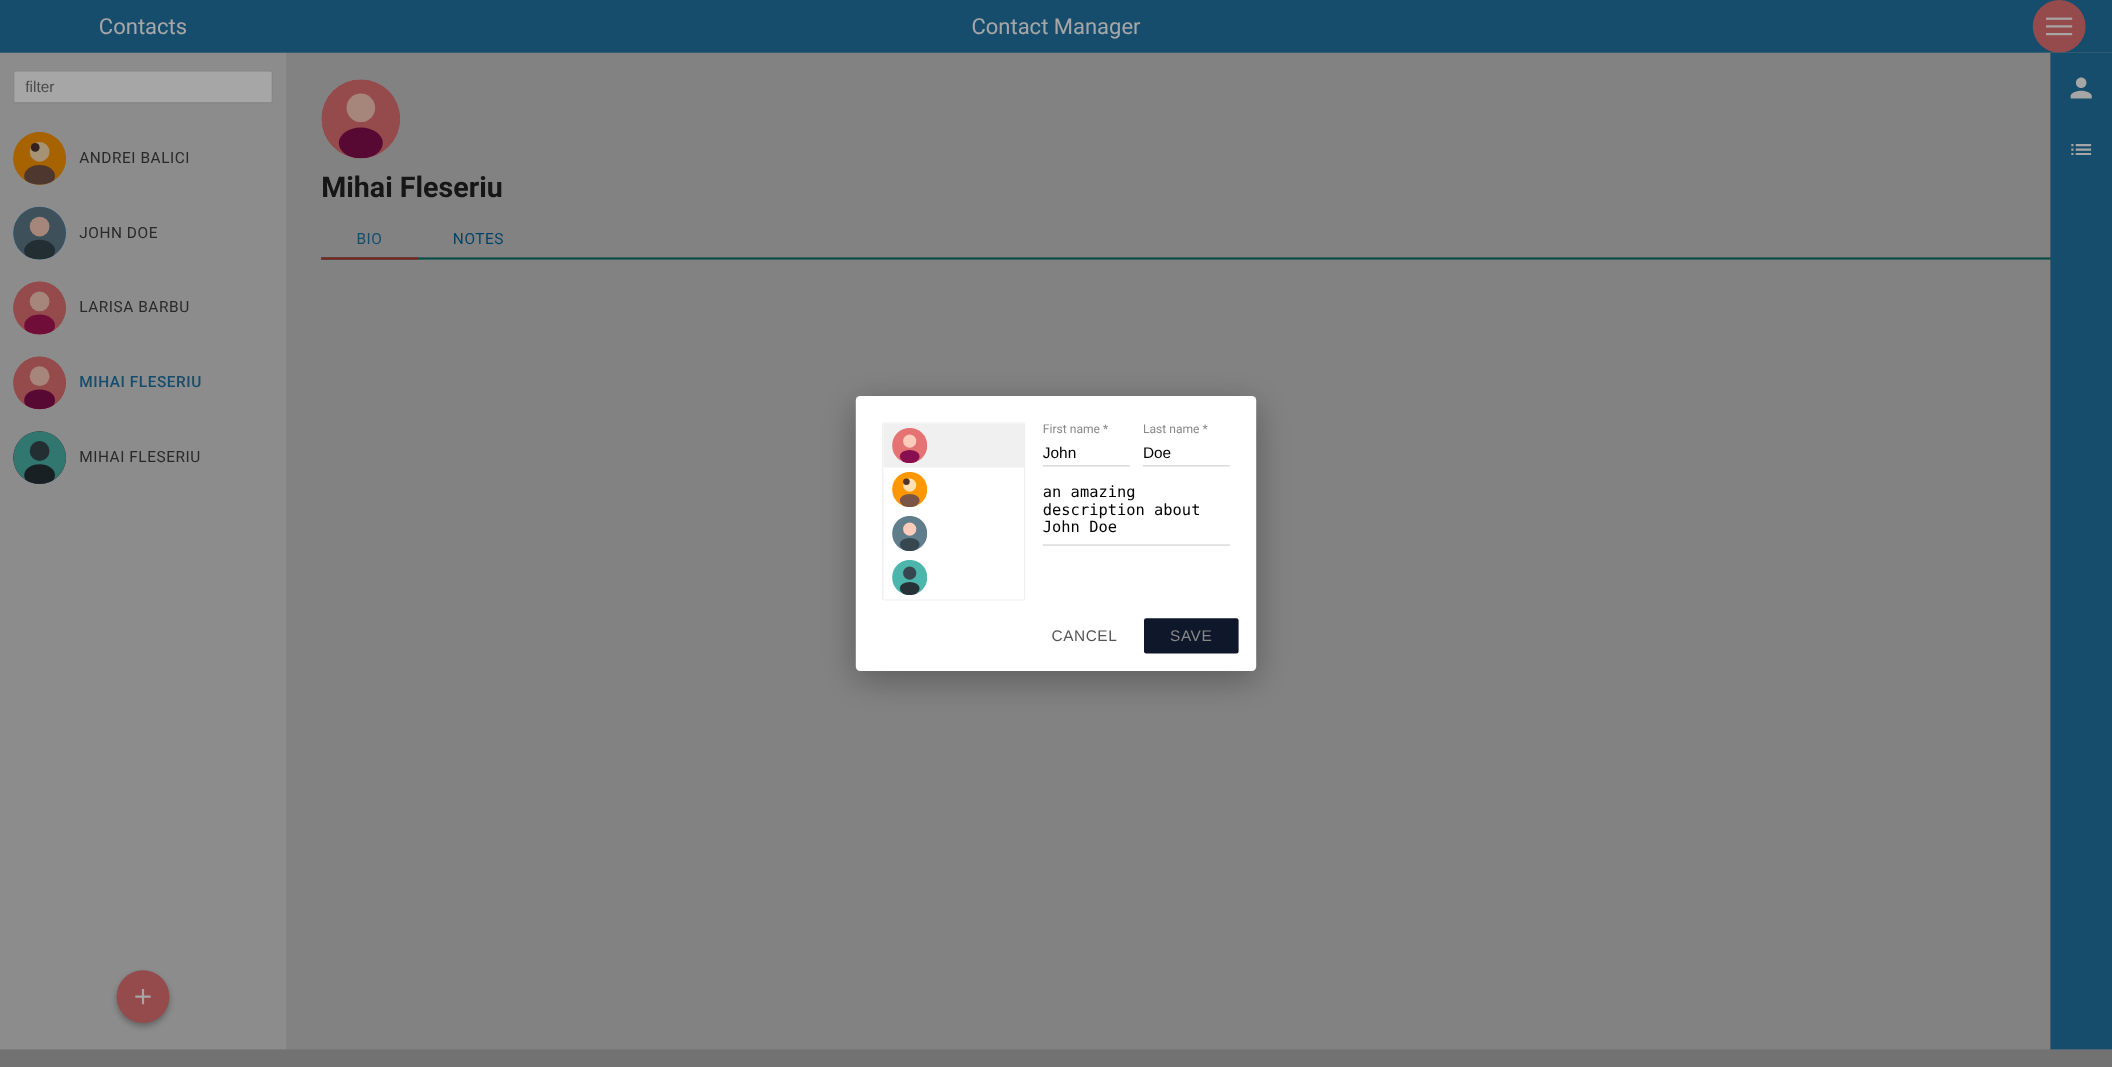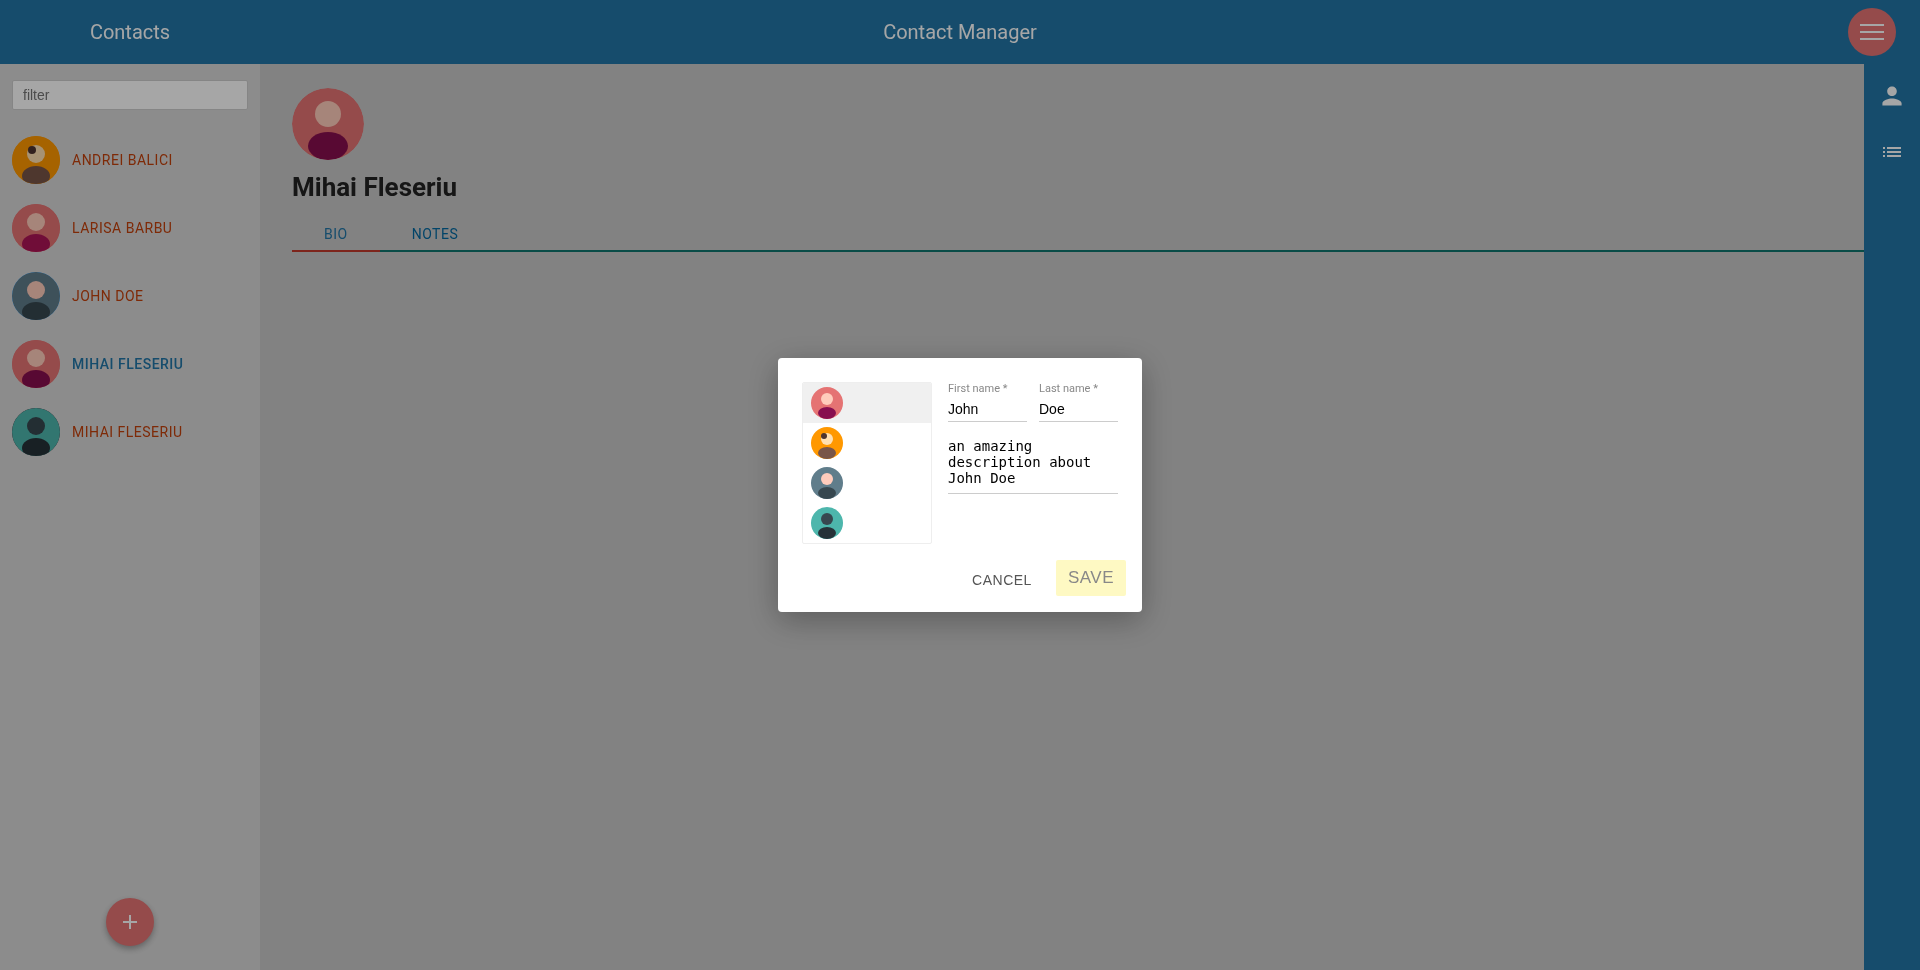--- a/index.html
+++ b/index.html
@@ -1,21 +1,21 @@
 <!DOCTYPE html>
 <html><head>
   <meta charset="utf-8">
   <style>
     * { box-sizing: border-box; margin: 0; padding: 0; }
     body { font-family: Roboto, Arial, sans-serif; background: #b0b0b0; width: 1920px; height: 970px; overflow: hidden; }
 
     
     .header {
       width: 100%;
-      height: 64px;
+      height: 48px;
       background: #2276a7;
       display: flex;
       align-items: center;
       position: relative;
     }
     .header-contacts {
       color: #fff;
       font-size: 20px;
       font-weight: 400;
       position: absolute;
@@ -87,21 +87,21 @@
       width: 48px;
       height: 48px;
       border-radius: 50%;
       margin-right: 12px;
       flex-shrink: 0;
       overflow: hidden;
       display: flex;
       align-items: center;
       justify-content: center;
     }
-    .contact-name { font-size: 14px; color: #c2410c; letter-spacing: 0.5px; }
+    .contact-name { font-size: 14px; color: #404040; letter-spacing: 0.5px; }
 
     .fab-add {
       position: absolute;
       bottom: 24px;
       left: 50%;
       transform: translateX(-50%);
       width: 48px;
       height: 48px;
       background: #e57373;
       border-radius: 50%;
@@ -287,25 +287,25 @@
       background: transparent;
       border: none;
       color: #555;
       font-size: 14px;
       padding: 8px 16px;
       cursor: pointer;
       letter-spacing: 0.5px;
       font-weight: 500;
     }
     .btn-save {
-      background: #fef9c3;
+      background: #0f172a;
       border: none;
       color: #888;
-      font-size: 17px;
-      padding: 8px 12px;
+      font-size: 14px;
+      padding: 8px 24px;
       cursor: pointer;
       border-radius: 2px;
       letter-spacing: 0.5px;
       font-weight: 500;
     }
 
     
     .av1 { background: #e57373; }
     .av2 { background: #ff9800; }
     .av3 { background: #42a5f5; }
@@ -340,39 +340,39 @@
             <circle cx="24" cy="24" r="24" fill="#ff9800"></circle>
             <circle cx="24" cy="18" r="9" fill="#ffe0b2"></circle>
             <ellipse cx="24" cy="40" rx="14" ry="10" fill="#795548"></ellipse>
             <circle cx="20" cy="14" r="4" fill="#4e342e"></circle>
           </svg>
         </div>
         <span class="contact-name">ANDREI BALICI</span>
       </li>
 
       <li class="contact-item">
+        <div class="contact-avatar av3">
+          <svg width="48" height="48" viewBox="0 0 48 48">
+            <circle cx="24" cy="24" r="24" fill="#607d8b"></circle>
+            <circle cx="24" cy="18" r="9" fill="#ffccbc"></circle>
+            <ellipse cx="24" cy="40" rx="14" ry="10" fill="#37474f"></ellipse>
+          </svg>
+        </div>
+        <span class="contact-name">JOHN DOE</span>
+      </li>
+
+      <li class="contact-item">
         <div class="contact-avatar av6">
           <svg width="48" height="48" viewBox="0 0 48 48">
             <circle cx="24" cy="24" r="24" fill="#e57373"></circle>
             <circle cx="24" cy="18" r="9" fill="#ffccbc"></circle>
             <ellipse cx="24" cy="40" rx="14" ry="10" fill="#ad1457"></ellipse>
           </svg>
         </div>
         <span class="contact-name">LARISA BARBU</span>
-      </li>
-
-      <li class="contact-item">
-        <div class="contact-avatar av3">
-          <svg width="48" height="48" viewBox="0 0 48 48">
-            <circle cx="24" cy="24" r="24" fill="#607d8b"></circle>
-            <circle cx="24" cy="18" r="9" fill="#ffccbc"></circle>
-            <ellipse cx="24" cy="40" rx="14" ry="10" fill="#37474f"></ellipse>
-          </svg>
-        </div>
-        <span class="contact-name">JOHN DOE</span>
       </li>
 
       <li class="contact-item active">
         <div class="contact-avatar av1">
           <svg width="48" height="48" viewBox="0 0 48 48">
             <circle cx="24" cy="24" r="24" fill="#e57373"></circle>
             <circle cx="24" cy="18" r="9" fill="#ffccbc"></circle>
             <ellipse cx="24" cy="40" rx="14" ry="10" fill="#880e4f"></ellipse>
           </svg>
         </div>

